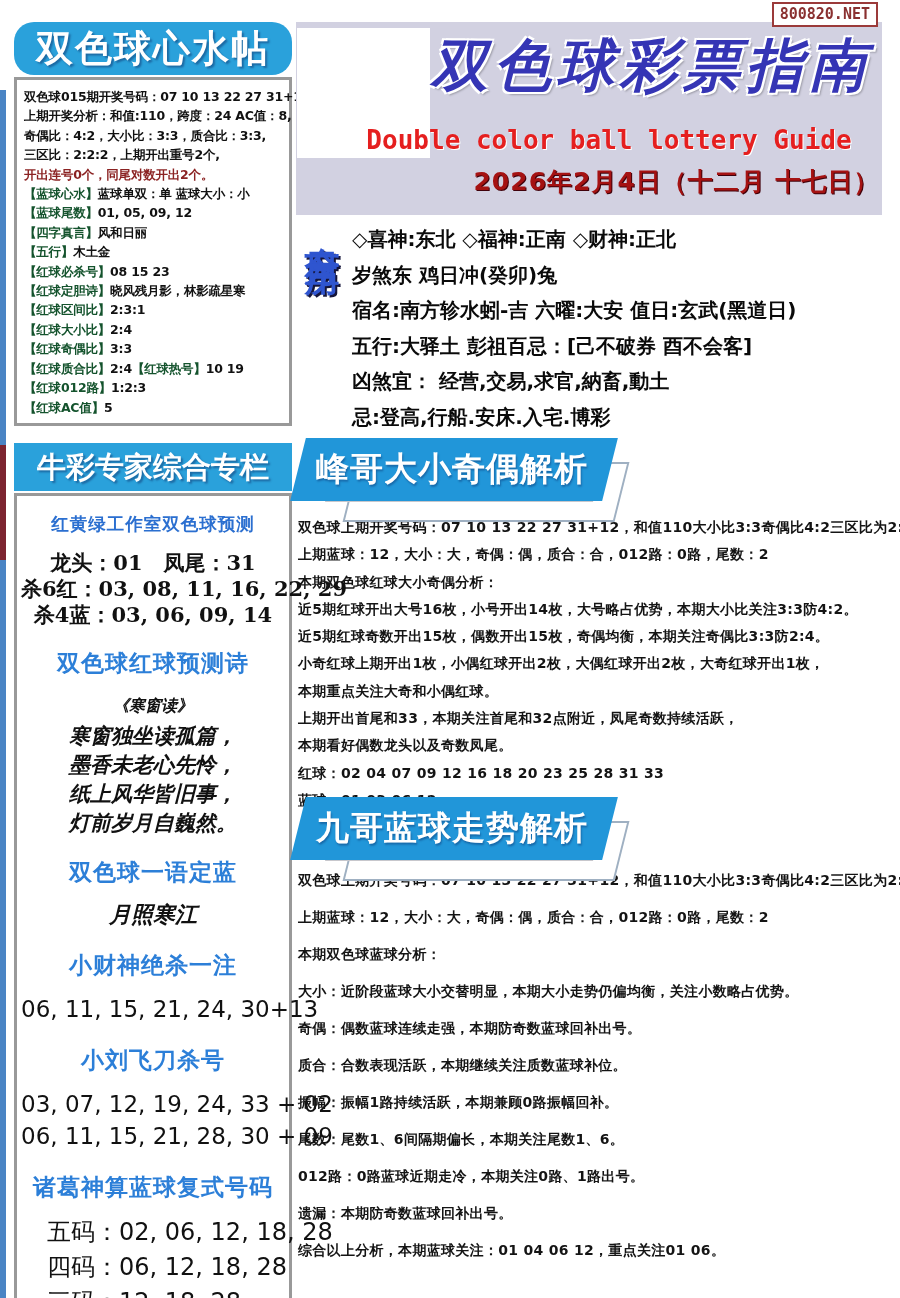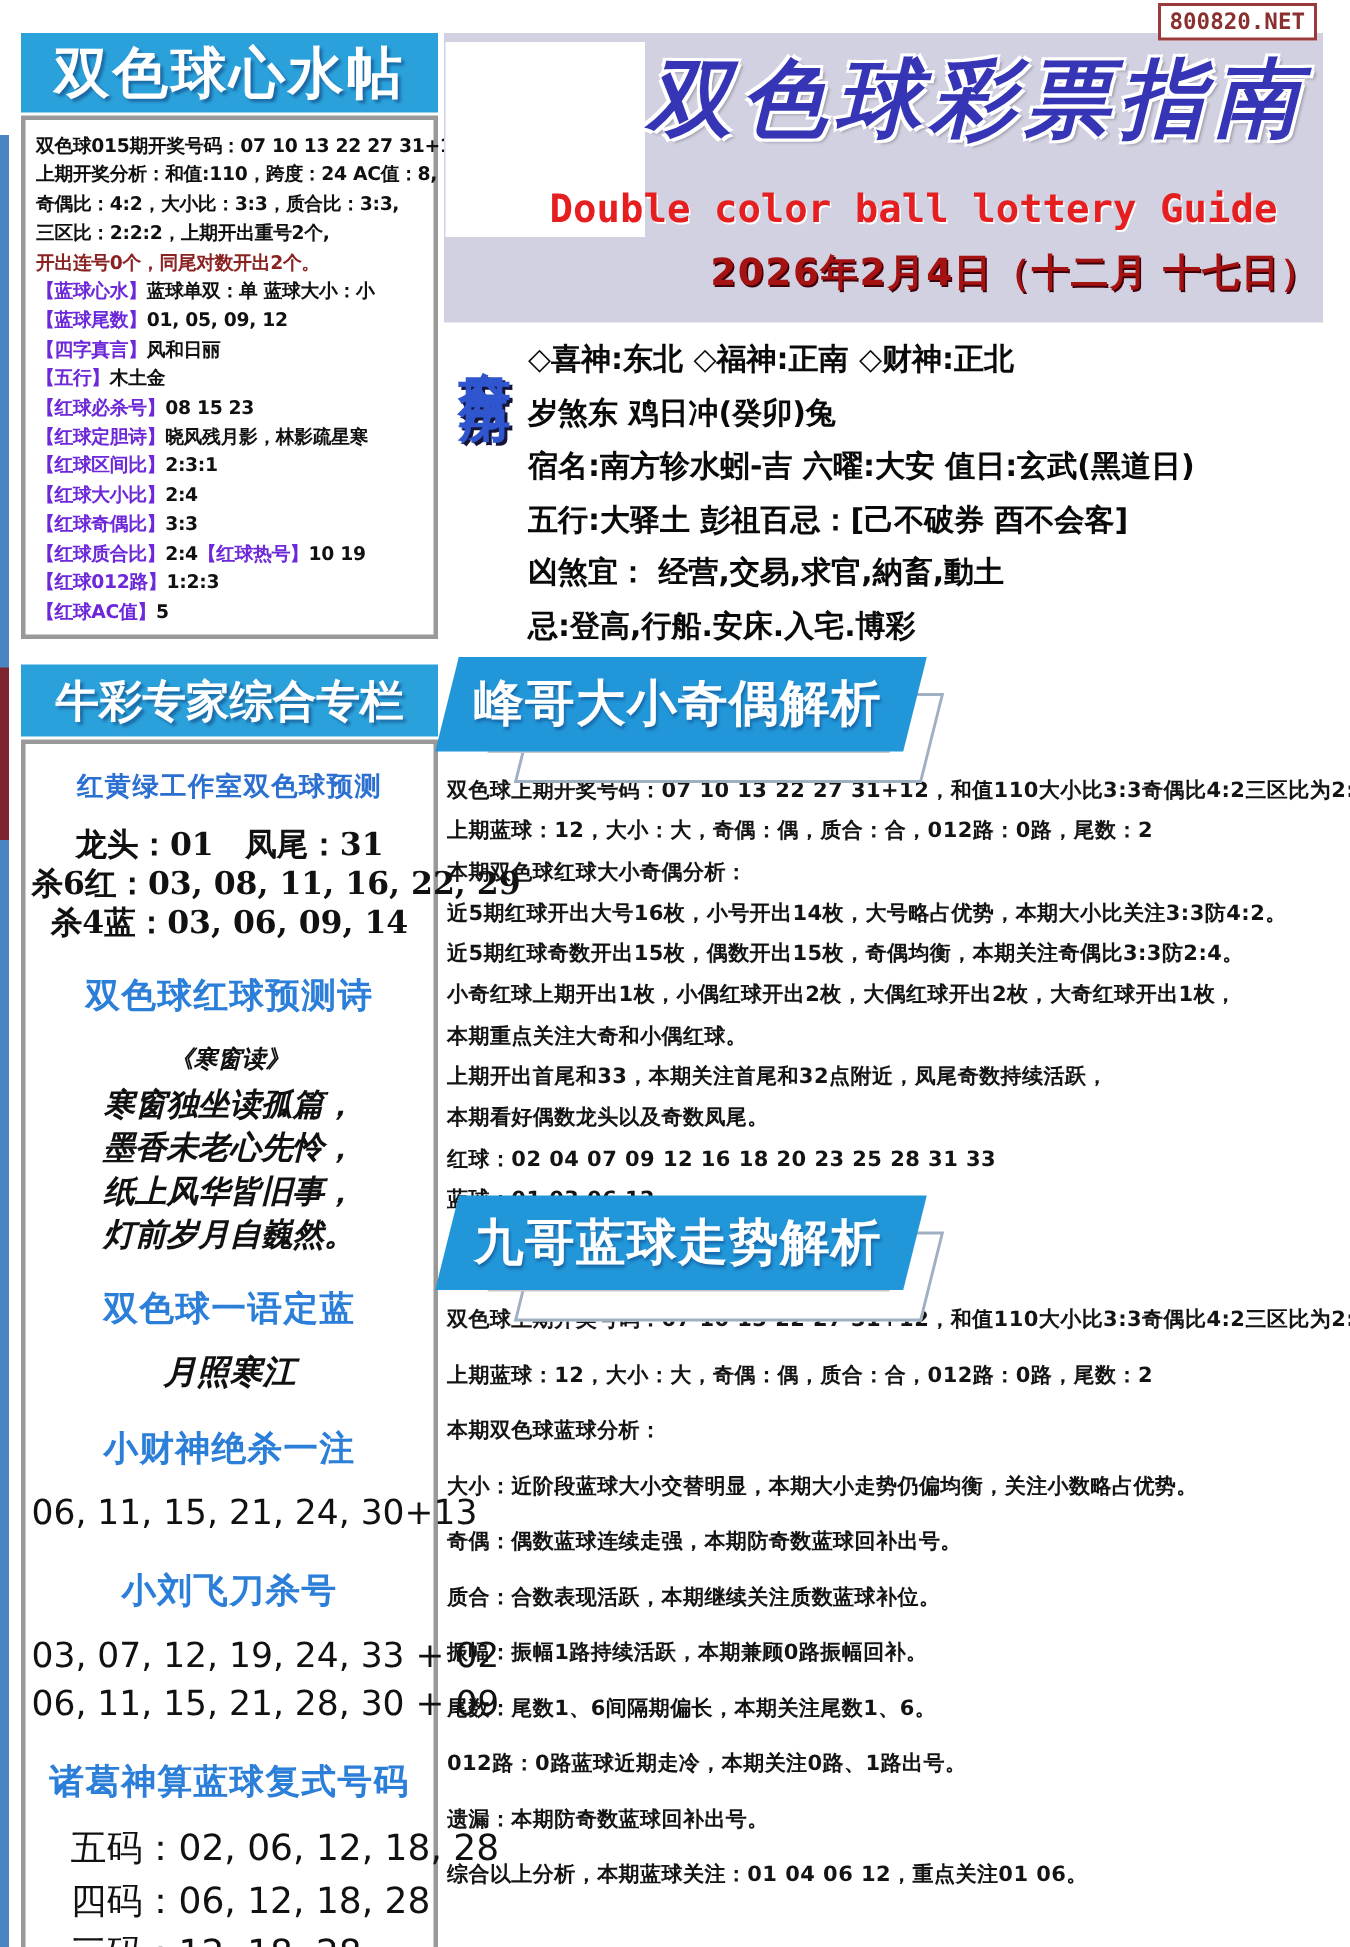--- a/index.html
+++ b/index.html
@@ -10,26 +10,26 @@
   .edge-strip-red{position:absolute;left:0;top:445px;width:6px;height:115px;background:#7c2430;}
 
   
   .netbox{position:absolute;top:2px;right:22px;border:2px solid #9b3a3a;color:#8a3030;
           background:#fff;font:bold 15px "DejaVu Sans Mono",monospace;padding:0 6px;line-height:21px;z-index:5;}
 
   
   .left-col{position:absolute;left:14px;top:22px;width:278px;}
   .col-header{background:#2aa1db;color:#fff;text-align:center;font-weight:900;
               text-shadow:2px 2px 2px rgba(0,0,60,.35);}
-  .col-header.h1{height:53px;line-height:53px;font-size:37px;letter-spacing:2px;}
+  .col-header.h1{height:53px;line-height:53px;font-size:37px;letter-spacing:2px;border-radius:20px;}
   .col-header.h2{height:48px;line-height:48px;font-size:29px;margin-top:17px;}
   .gray-box{border:3px solid #999;background:#fff;margin-top:2px;}
   .hp-box{padding:7px 5px 6px 7px;}
   .hp-line{font-size:12.5px;font-weight:bold;line-height:19.4px;white-space:nowrap;letter-spacing:-0.2px;}
-  .hp-label{color:#6d28d9;}
+  .hp-label{color:#14532d;}
   .hp-val{color:#111;}
   .hp-line.maroon .hp-val{color:#8b2222;}
 
   .exp-box{padding:14px 4px 24px;text-align:center;}
   .x-line{margin:0;}
   .x-line.bluehead{color:#2b6fd0;font-size:17.5px;font-weight:bold;letter-spacing:1px;margin:2px 0 14px;}
   .x-line.serifline{font-family:"DejaVu Serif",serif;font-size:21px;font-weight:600;line-height:26px;white-space:nowrap;}
   .x-line.subhead{color:#2c7fd8;font-size:23px;font-weight:700;margin:20px 0 12px;letter-spacing:1px;}
   .x-line.poemtitle{font-family:"DejaVu Serif",serif;font-size:16px;font-weight:900;font-style:italic;margin:17px 0 4px;}
   .x-line.poem{font-family:"DejaVu Serif",serif;font-size:21px;font-weight:700;font-style:italic;line-height:29px;}

